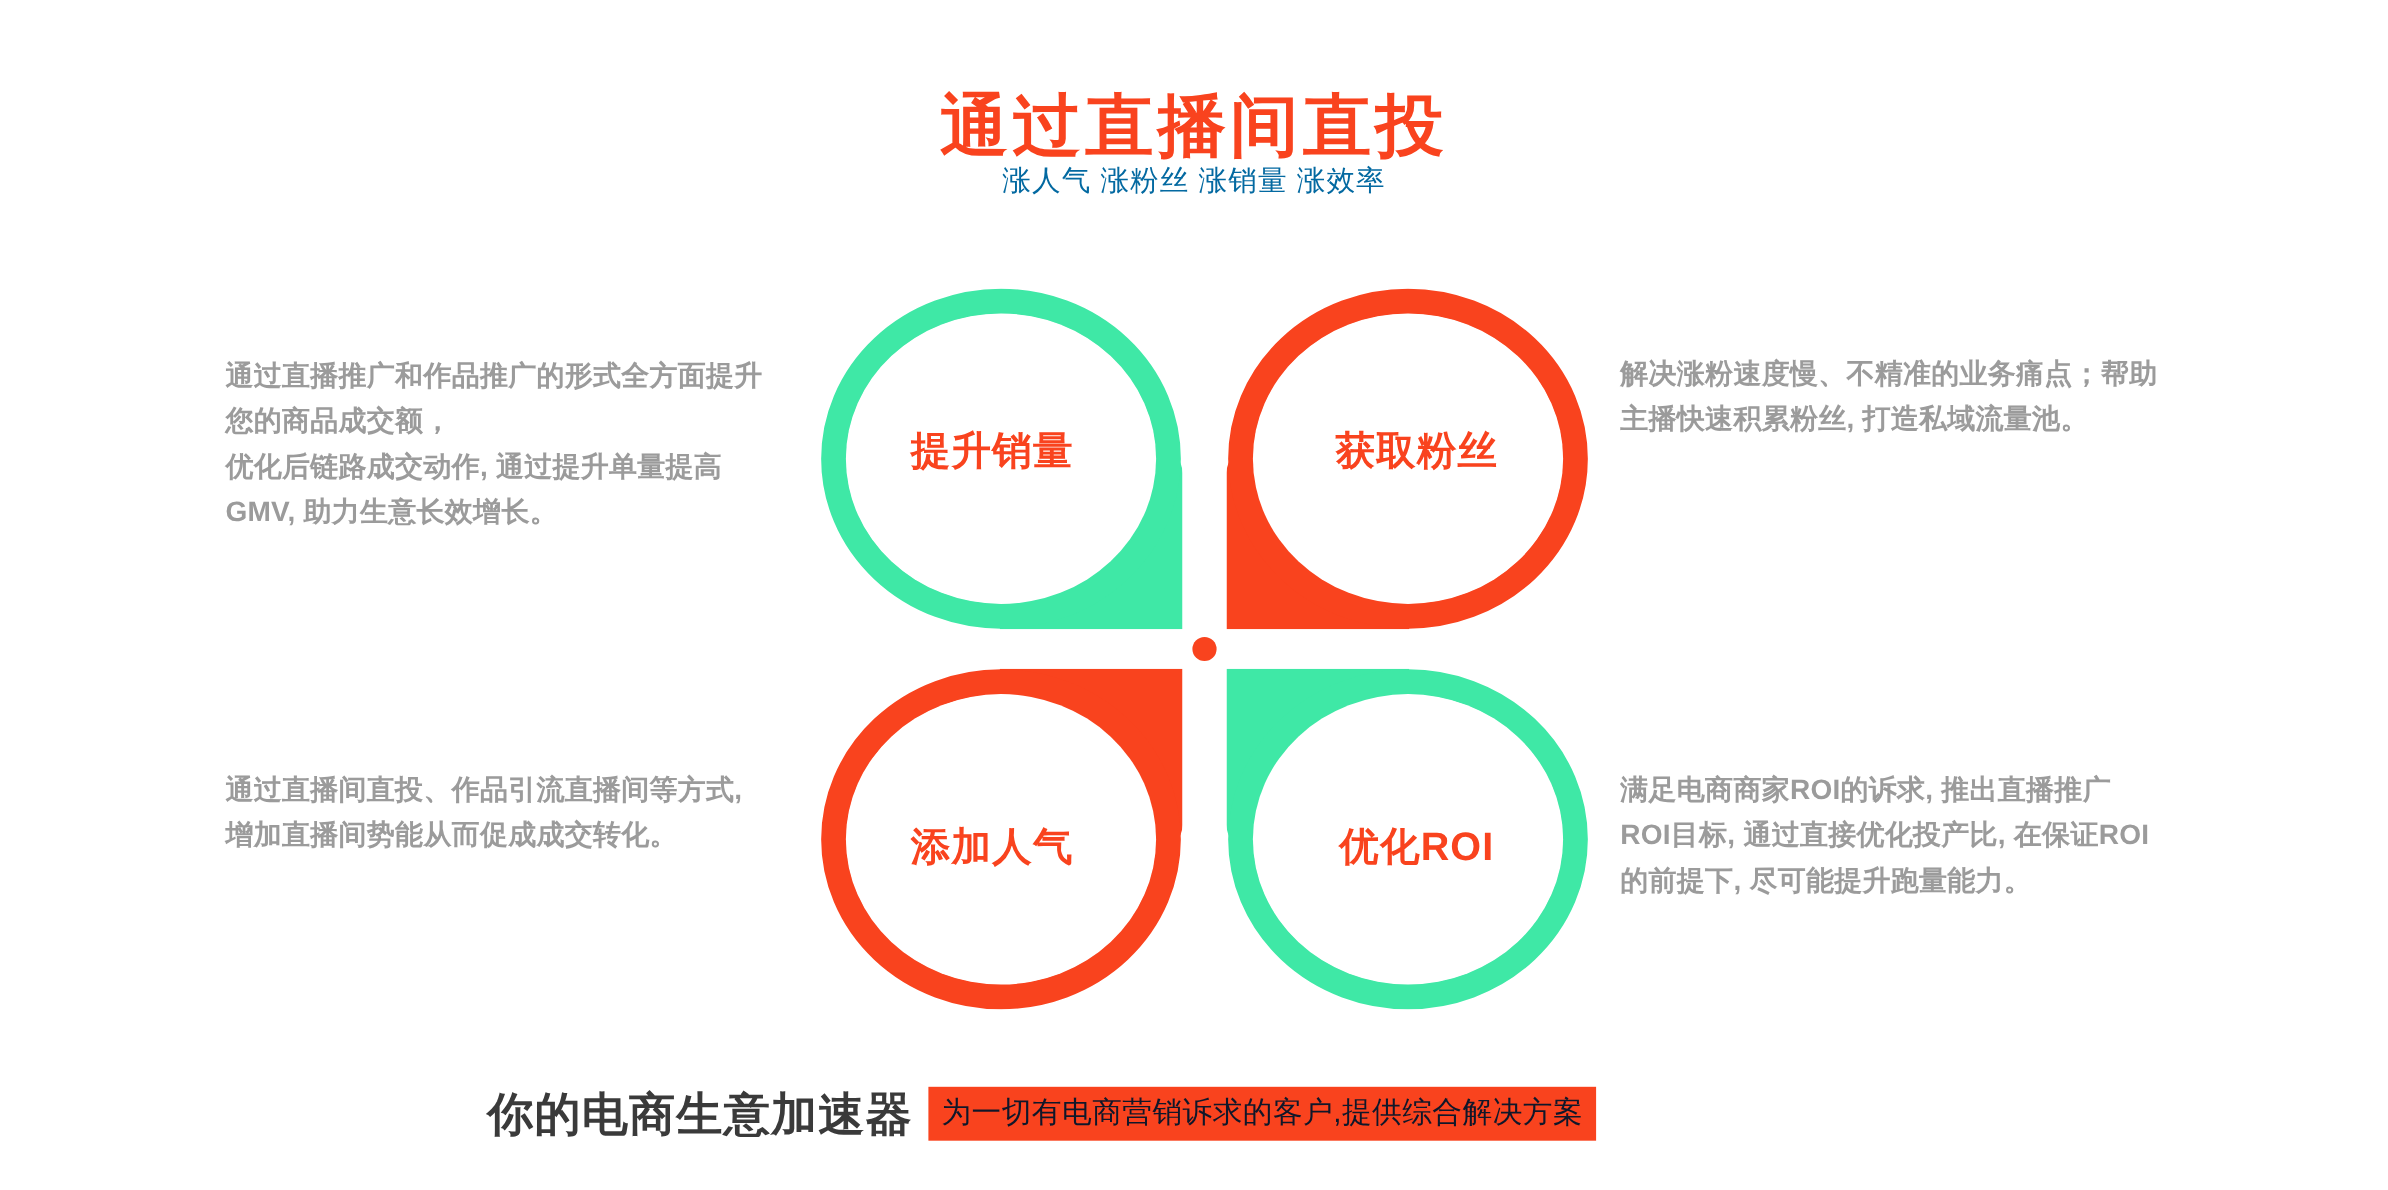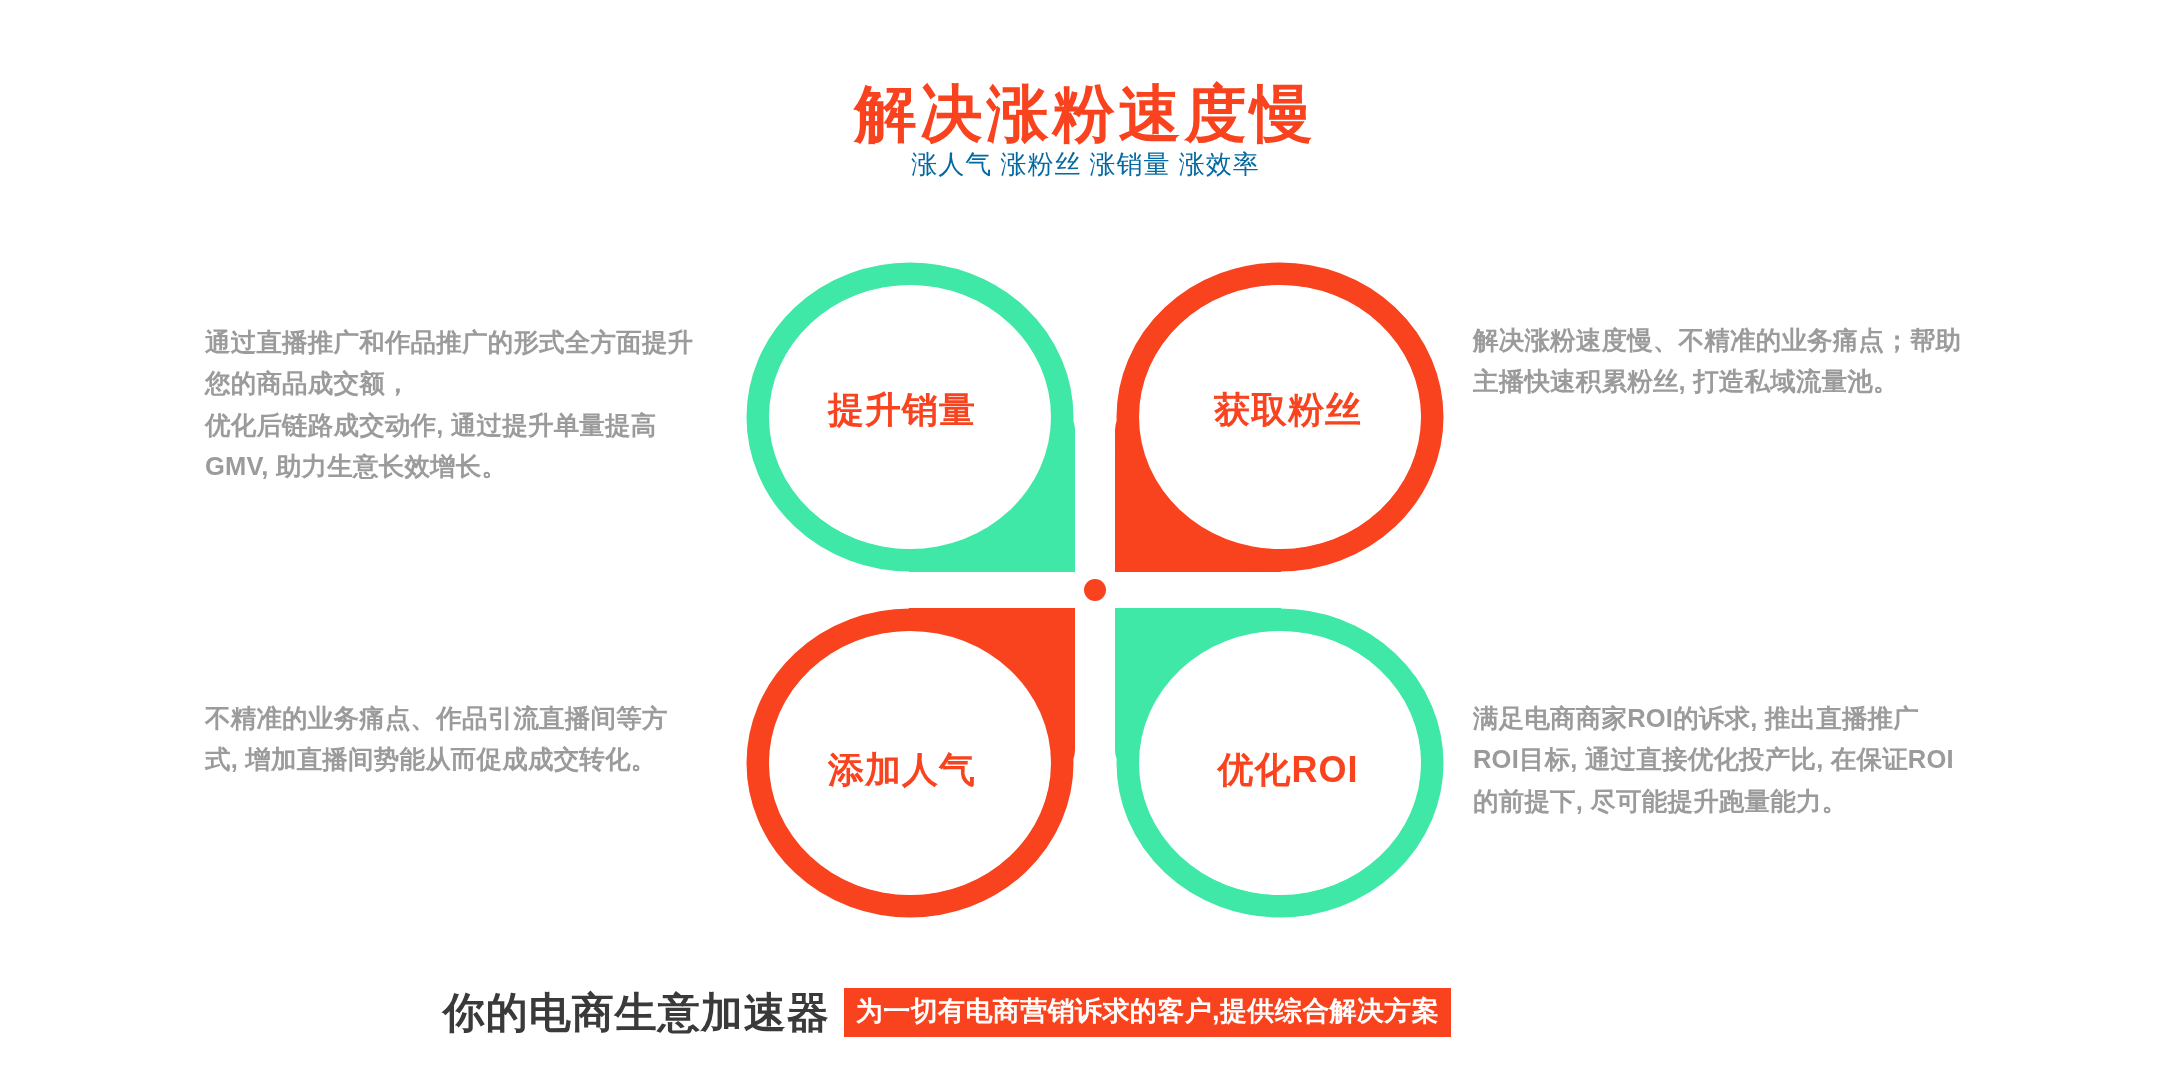--- a/index.html
+++ b/index.html
@@ -130,43 +130,43 @@
     font-size: 42px;
     font-weight: 700;
     color: #3a3a3a;
     letter-spacing: 1px;
     line-height: 1;
     white-space: nowrap;
   }
   #footer-badge {
     margin-left: 14px;
     background: #F9431E;
-    color: #ffffff;
+    color: #0f172a;
     font-size: 27px;
-    font-weight: 700;
+    font-weight: 400;
     line-height: 1;
     padding: 10px 12px 12px 12px;
     white-space: nowrap;
     letter-spacing: 0.4px;
   }
 </style>
 </head>
 <body>
 
 <div id="page">
 
   <div id="header">
-    <div id="main-title">解决涨粉速度慢</div>
+    <div id="main-title">通过直播间直投</div>
     <div id="subtitle">涨人气 涨粉丝 涨销量 涨效率</div>
   </div>
 
   <div class="desc" id="desc-tl">通过直播推广和作品推广的形式全方面提升您的商品成交额，
 优化后链路成交动作, 通过提升单量提高GMV, 助力生意长效增长。</div>
   <div class="desc" id="desc-tr">解决涨粉速度慢、不精准的业务痛点；帮助主播快速积累粉丝, 打造私域流量池。</div>
-  <div class="desc" id="desc-bl">不精准的业务痛点、作品引流直播间等方式, 增加直播间势能从而促成成交转化。</div>
+  <div class="desc" id="desc-bl">通过直播间直投、作品引流直播间等方式, 增加直播间势能从而促成成交转化。</div>
   <div class="desc" id="desc-br">满足电商商家ROI的诉求, 推出直播推广ROI目标, 通过直接优化投产比, 在保证ROI的前提下, 尽可能提升跑量能力。</div>
 
   <div id="flower">
 
     <div class="petal" id="petal-tr">
       <svg class="petal-svg" viewBox="0 0 330 310" preserveAspectRatio="none">
         <path d="M0,310 L0,168 A24,24 0 0,1 24,144 L142,144 A24,24 0 0,1 166,168 L166,310 Z" fill="#F9431E"></path>
         <ellipse cx="165" cy="155" rx="152" ry="143" fill="none" stroke="#F9431E" stroke-width="23"></ellipse>
         <ellipse cx="165" cy="155" rx="141" ry="132" fill="#ffffff"></ellipse>
       </svg>

